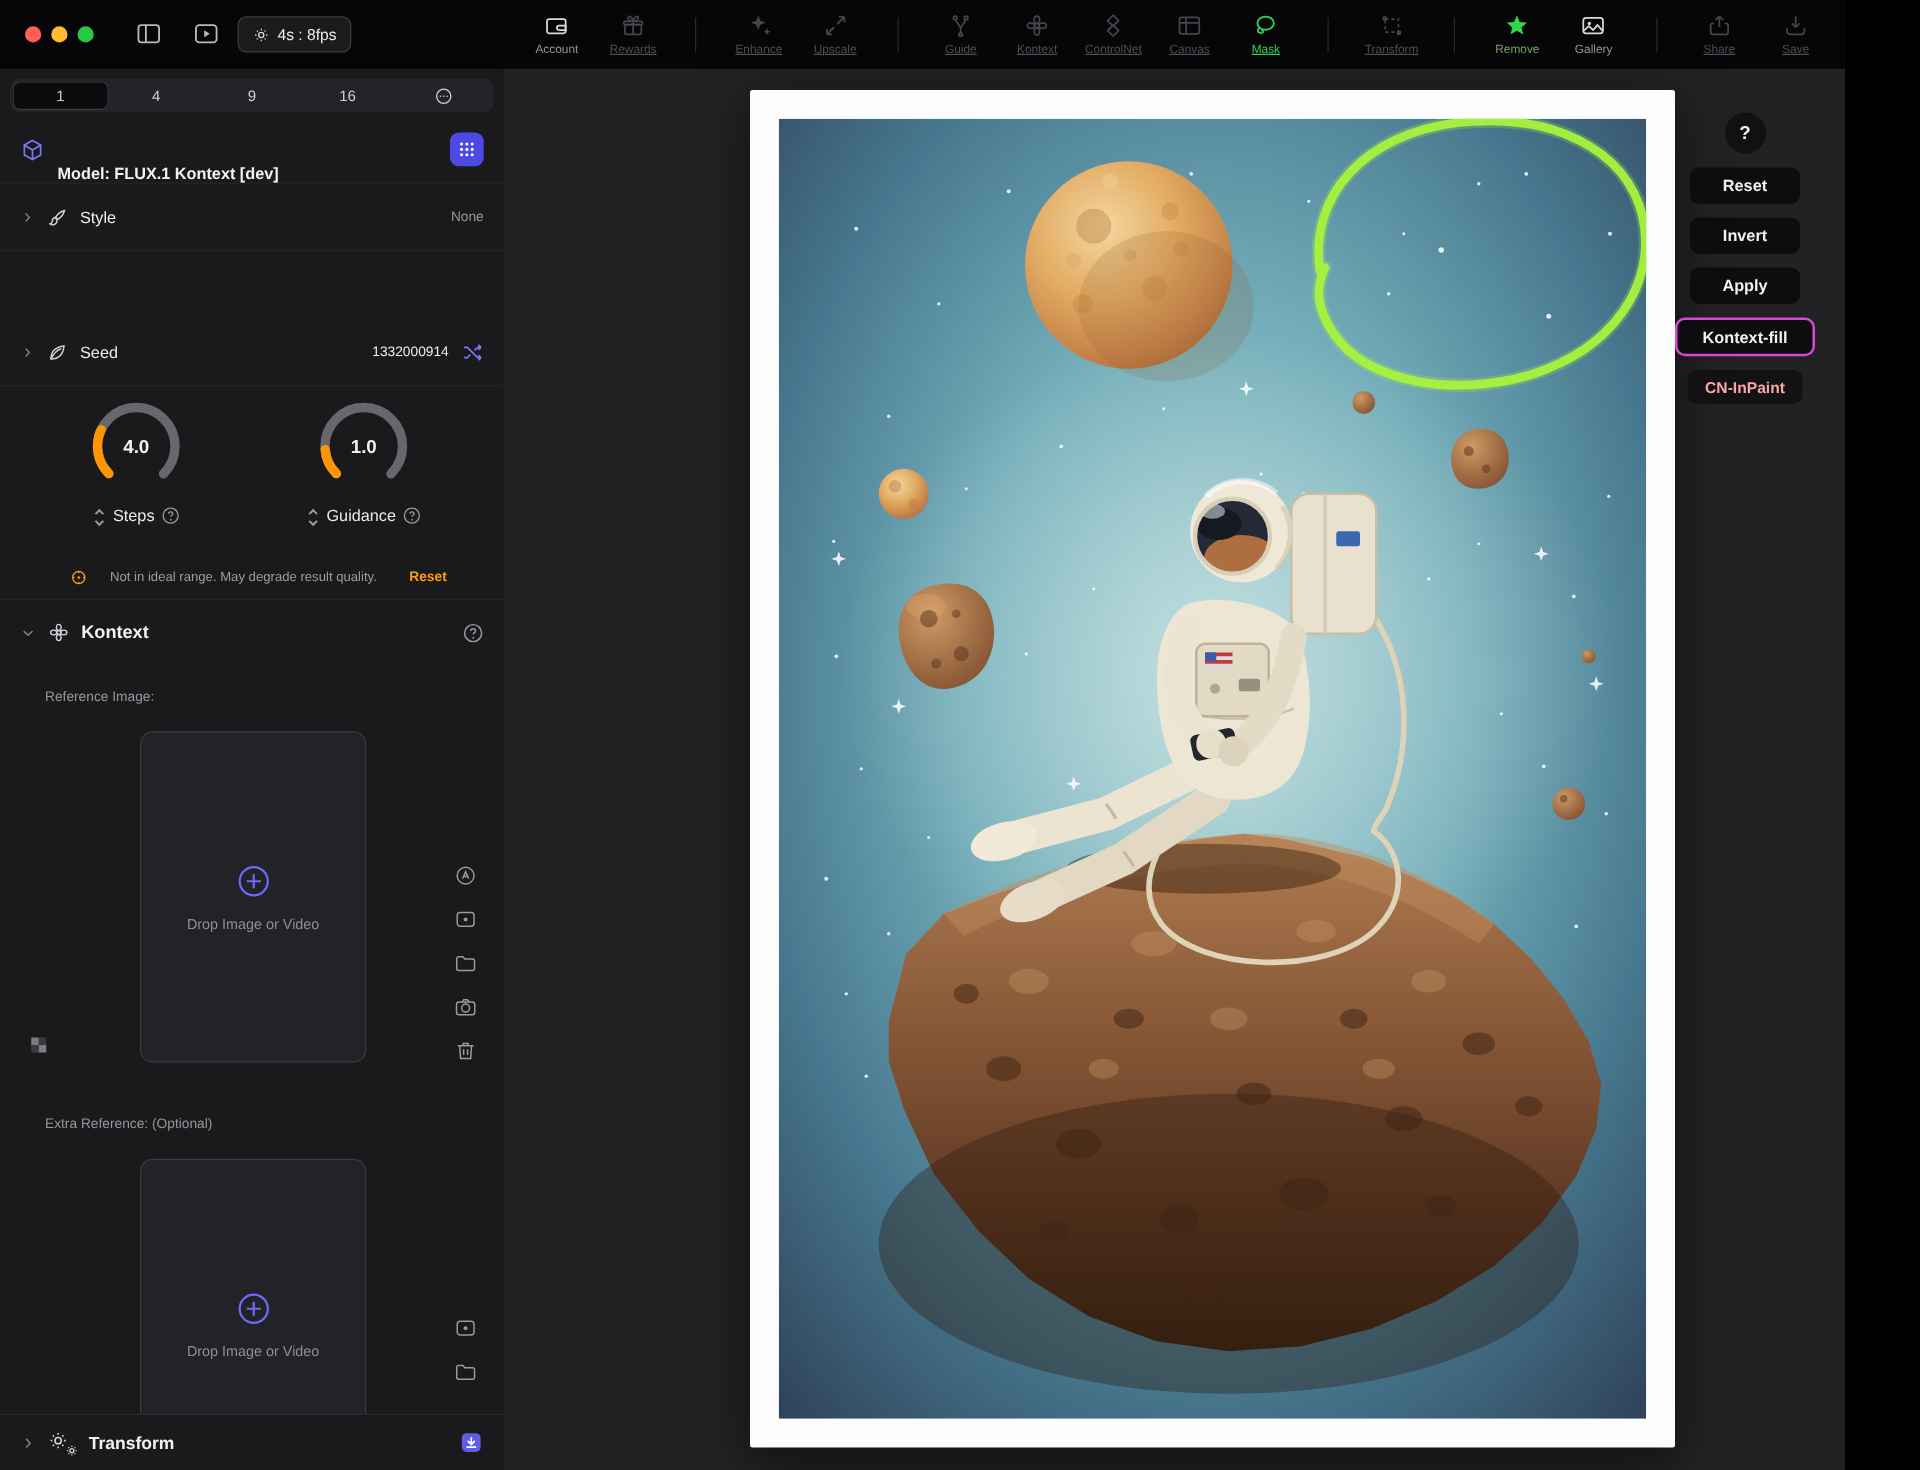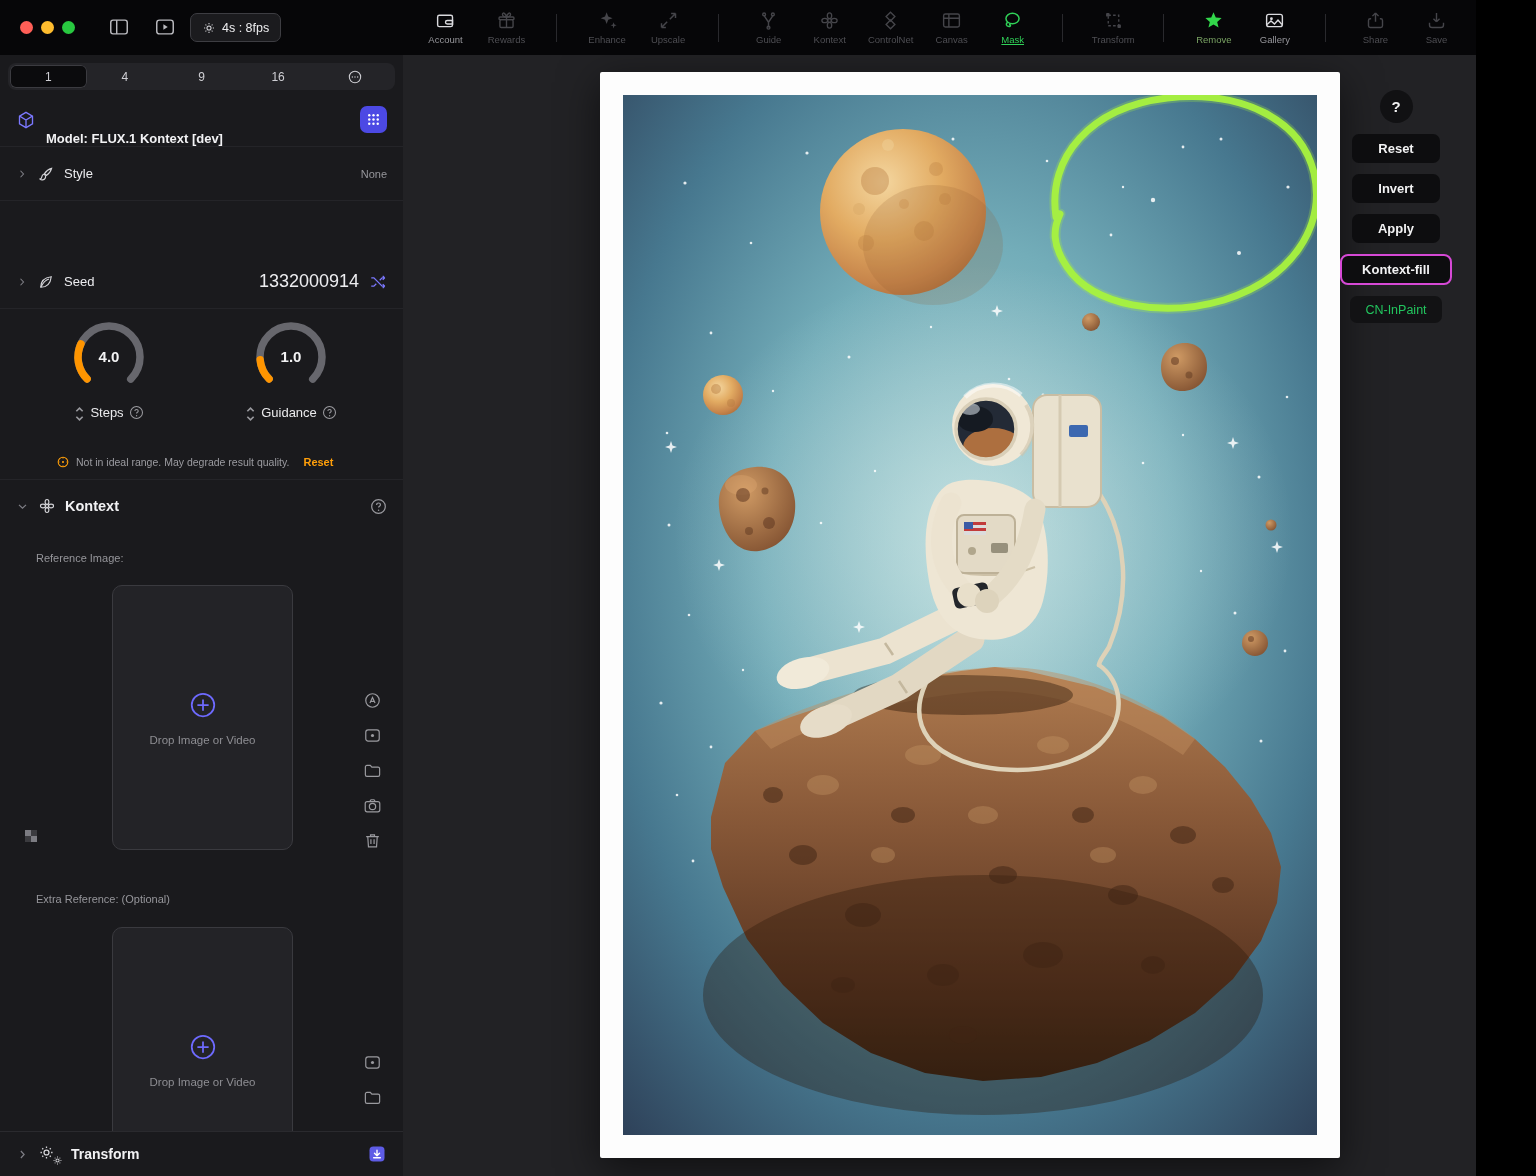--- a/index.html
+++ b/index.html
@@ -17,21 +17,21 @@
   .toggle-pos{left:108px;}.video-pos{left:154px;}
   .fps-pill{position:absolute;left:190px;top:13px;height:27px;display:flex;align-items:center;gap:6px;
             padding:0 11px;border:1px solid #3d3d42;border-radius:7px;background:#1b1b1e;color:#d6d6da;}
   .fps-pill .fps-text{font-size:12.5px;color:#ededef;}
   .toolbar{position:absolute;left:416px;right:10px;top:0;height:55px;display:flex;align-items:center;justify-content:space-between;text-align:center;}
   .tb-group{display:flex;align-items:center;gap:2px;}
   .tb-sep{width:1px;height:28px;background:#29292d;}
   .tb-item{width:59px;display:flex;flex-direction:column;align-items:center;gap:3px;color:#dadade;}
   .tb-label{font-size:9.5px;color:#96969b;white-space:nowrap;}
   .tb-item.disabled{color:#45454a;}
-  .tb-item.disabled .tb-label{color:#4e4e53;}
+  .tb-item.disabled .tb-label{color:#4e4e53;text-decoration:underline;}
   .tb-item.active{color:#30d158;text-decoration:underline;}
   .tb-item.active .tb-label{color:#30d158;}
   .tb-item.star-active{color:#32d74b;}
   .tb-item.star-active .tb-label{color:#79a263;}
 
   
   .sidebar{position:absolute;left:0;top:55px;width:403px;bottom:0;background:#1a1a1d;overflow:hidden;z-index:2;}
   .seg{position:absolute;left:8px;right:8px;top:8px;height:27px;background:#242428;border-radius:8px;
        display:flex;padding:2px;box-sizing:border-box;}
   .seg-item{flex:1;display:flex;align-items:center;justify-content:center;font-size:12px;color:#cfcfd4;border-radius:6px;}
@@ -43,35 +43,35 @@
   .row .row-label{margin-left:9px;font-size:13px;color:#ededf0;}
   .row .row-value{margin-left:auto;font-size:11px;color:#96969b;}
   .row-model{top:38px;height:54px;}
   .model-label{margin-left:10px;font-size:13px;font-weight:bold;color:#f2f2f4;margin-top:38px;}
   .model-icon{color:#7b78ff;display:flex;}
   .grid-btn{margin-left:auto;width:27px;height:27px;border-radius:7px;background:#4c49e4;display:flex;align-items:center;justify-content:center;}
   .row-style{top:92px;height:54px;}
   .row-avoid{top:146px;height:54px;}
   .row-avoid .row-value{font-size:10.5px;}
   .row-seed{top:200px;height:54px;}
-  .row-seed .seed-value{margin-left:auto;font-size:18px;color:#ededf0;}
+  .row-seed .seed-value{margin-left:auto;font-size:11px;color:#ededf0;}
   .shuffle{margin-left:10px;color:#7b78ff;display:flex;}
   .knobs{position:absolute;left:0;right:0;top:254px;height:170px;border-bottom:1px solid #242428;}
   .knob{position:absolute;top:6px;width:114px;display:flex;flex-direction:column;align-items:center;}
   .knob.k1{left:52px;}.knob.k2{left:234px;}
   .gauge{width:84px;height:84px;}
   .gauge .track{fill:none;stroke:#67676d;stroke-width:7.5;stroke-linecap:round;
     stroke-dasharray:146.1 48.7;transform:rotate(135deg);transform-origin:42px 42px;}
   .gauge .arc{fill:none;stroke:#ff9500;stroke-width:7.5;stroke-linecap:round;
     transform:rotate(135deg);transform-origin:42px 42px;}
   .gauge text{fill:#f2f2f3;font-size:15px;font-weight:bold;text-anchor:middle;}
   .knob-label{margin-top:6px;display:flex;align-items:flex-start;gap:5px;font-size:13px;color:#eaeaec;}
   .knob-label .stepper{color:#9a9a9f;display:flex;}
   .knob-label .q{color:#9a9a9f;display:flex;}
-  .knob-warning{position:absolute;left:56px;right:10px;bottom:10px;display:flex;align-items:center;gap:6px;
+  .knob-warning{position:absolute;left:56px;right:10px;bottom:10px;display:flex;align-items:center;gap:18px;
     font-size:10.5px;color:#9c9ca1;}
   .warn-icon{color:#ff9f0a;display:flex;}
   .warn-reset{color:#ff9f0a;font-weight:bold;font-size:11px;margin-left:8px;}
   .kontext-head{top:424px;height:54px;border-bottom:none;}
   .kontext-title{margin-left:9px;font-size:14.5px;font-weight:bold;color:#f2f2f4;}
   .kontext-q{margin-left:auto;color:#9a9a9f;display:flex;}
   .side-sublabel{position:absolute;left:36px;font-size:11px;color:#96969b;}
   .ref-label{top:497px;}
   .extra-label{top:838px;}
   .dropzone{position:absolute;left:112px;width:181px;height:265px;background:#232327;border:1px solid #3a3a3f;
@@ -95,21 +95,21 @@
   .main{position:absolute;left:403px;top:55px;right:0;bottom:0;background:#222225;}
   .artboard{position:absolute;left:197px;top:17px;width:740px;height:1086px;background:#fdfdfd;border-radius:2px;
     padding:23px;box-sizing:border-box;box-shadow:0 10px 40px rgba(0,0,0,.55);}
   .scene{width:100%;height:100%;}
 
   
   .mask-panel{position:absolute;top:35px;right:15px;width:130px;display:flex;flex-direction:column;align-items:center;gap:11px;}
   .help-btn{width:33px;height:33px;border-radius:50%;background:#111113;color:#f2f2f3;font-size:15px;font-weight:bold;}
   .mp-btn{min-width:88px;height:29px;border-radius:7px;background:#0d0d0f;color:#f2f2f3;font-size:13px;font-weight:bold;padding:0 12px;}
   .mp-btn.highlighted{height:31px;border:2.5px solid #d649d6;border-radius:8px;min-width:112px;}
-  .mp-btn.dim{height:27px;background:#121214;color:#22c55e;font-weight:normal;font-size:12.5px;min-width:92px;}
+  .mp-btn.dim{height:27px;background:#121214;color:#fca5a5;font-weight:bold;font-size:12.5px;min-width:92px;}
 </style>
 </head>
 <body>
 
 <div class="app">
 
   <header class="titlebar">
     <div class="traffic">
       <span class="light red"></span>
       <span class="light yellow"></span>

